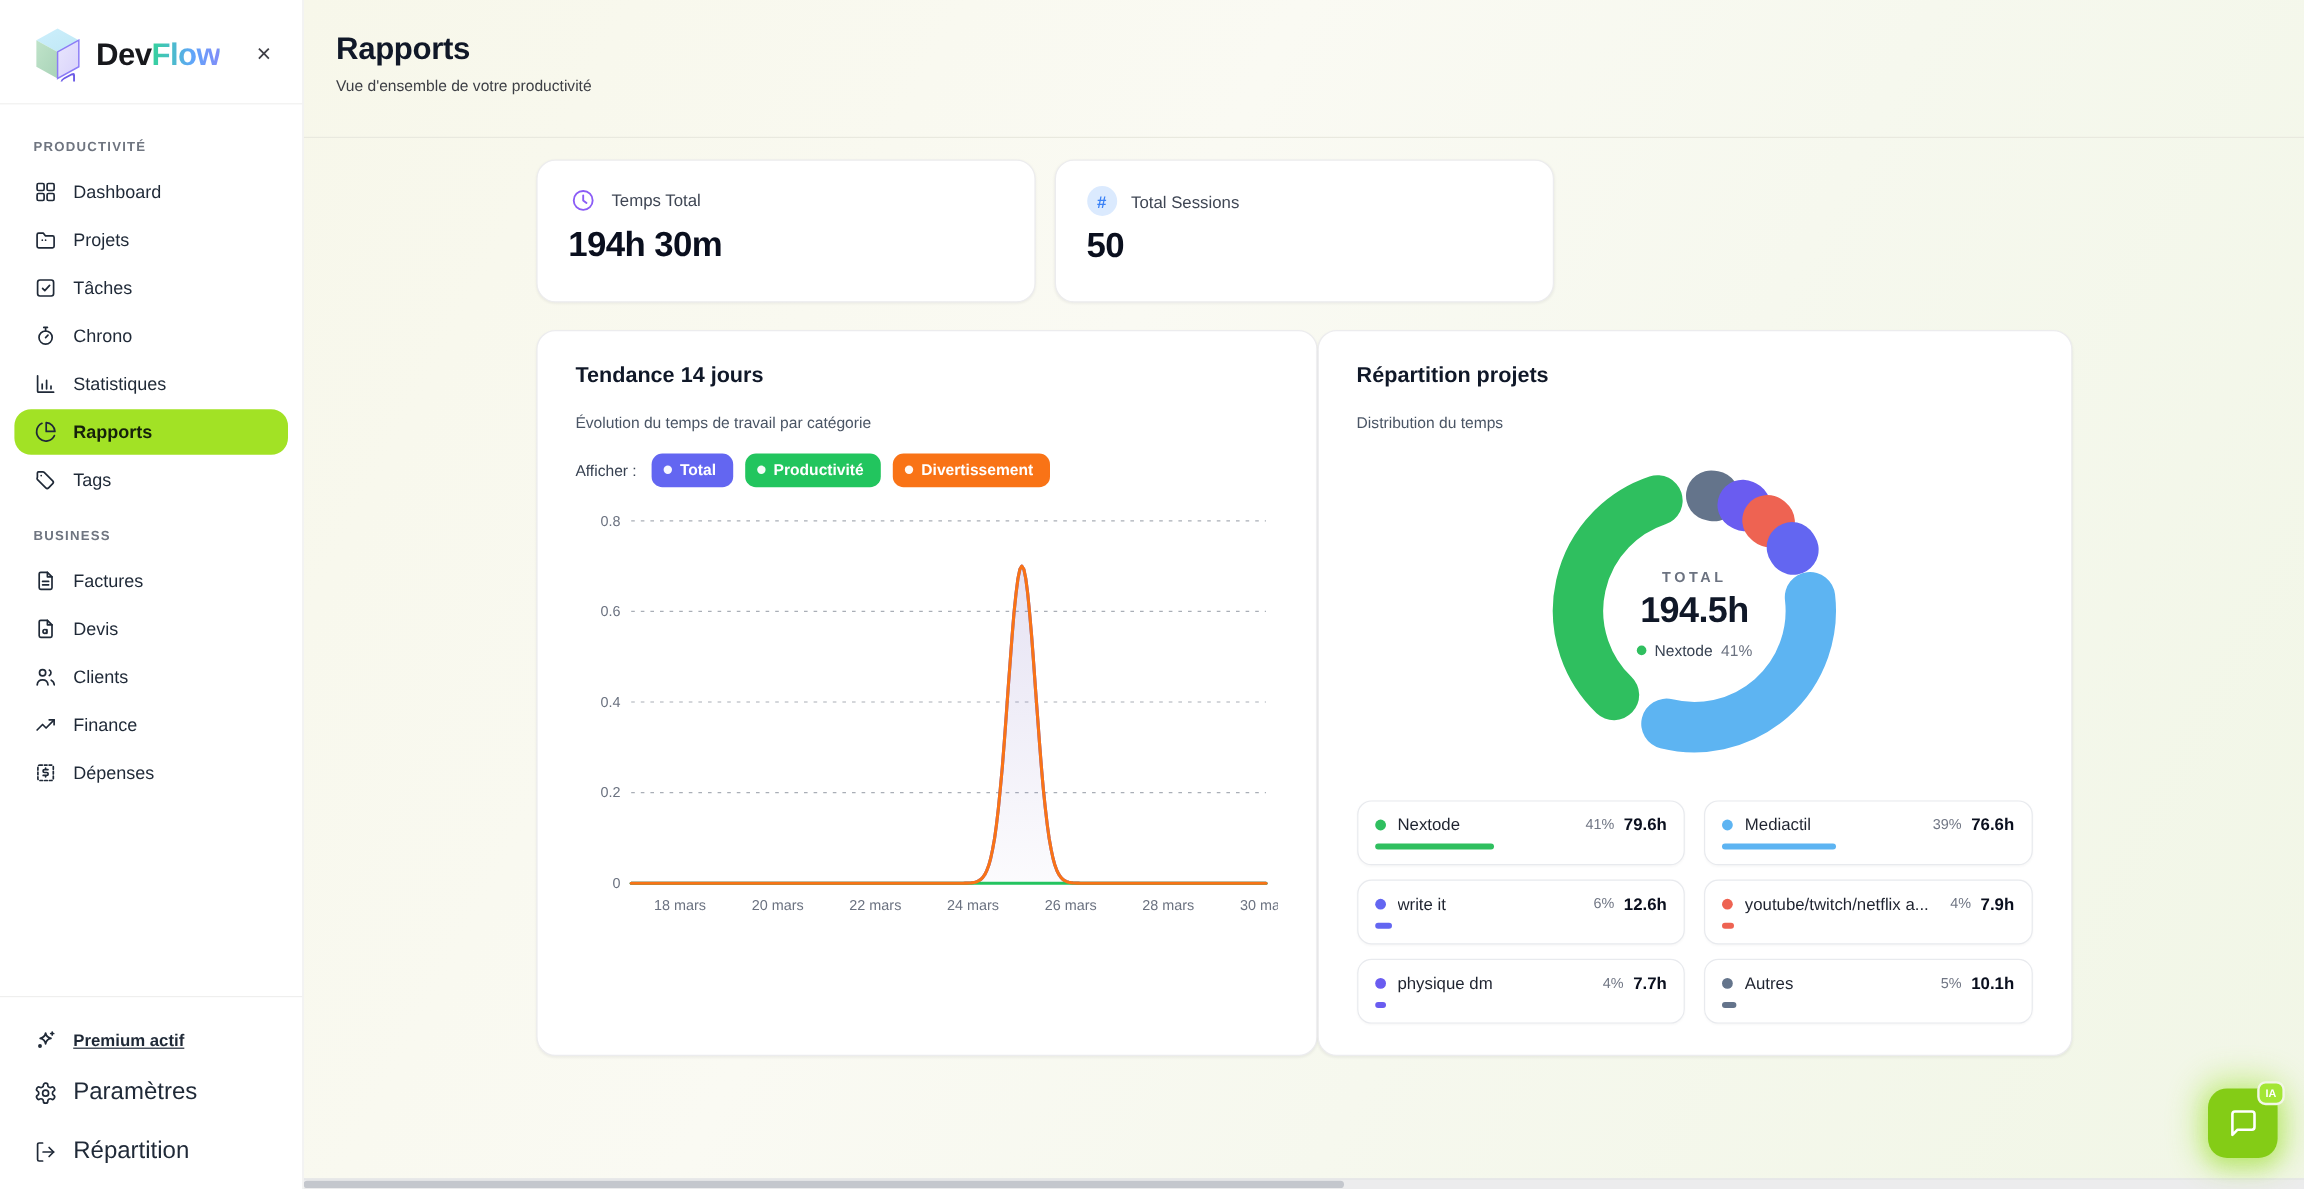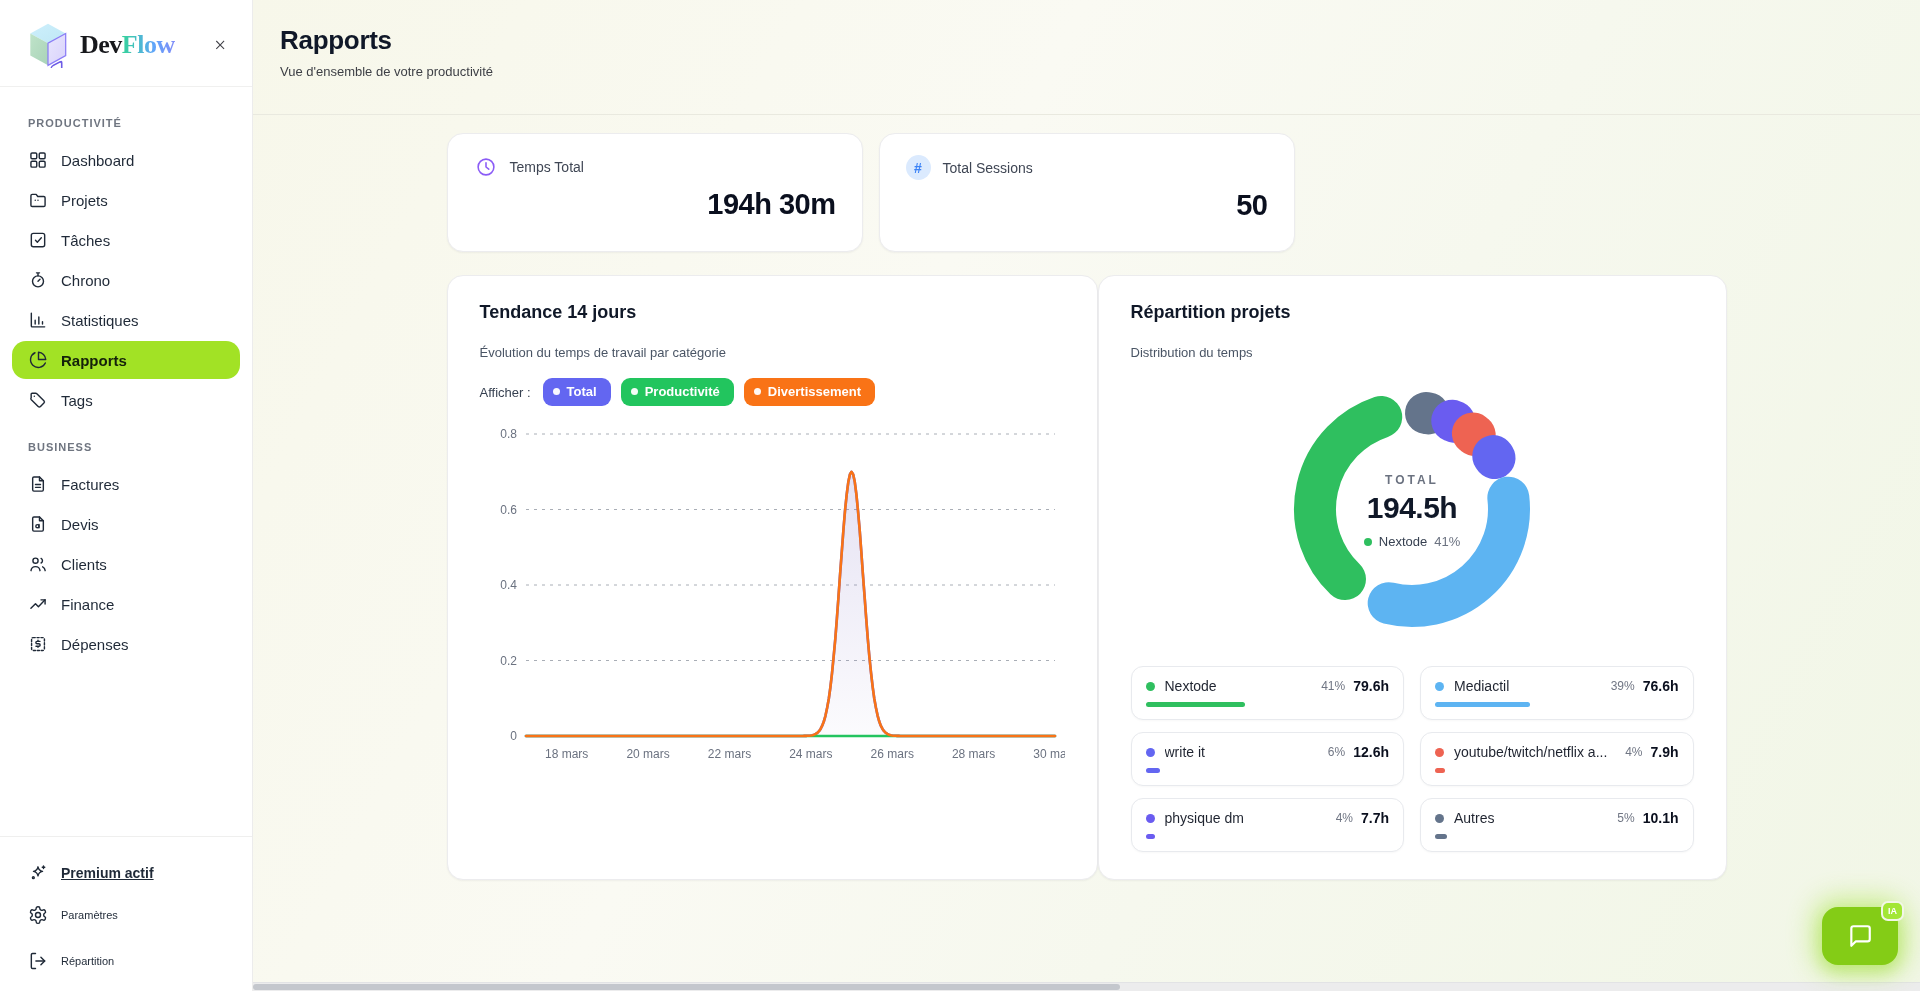--- a/index.html
+++ b/index.html
@@ -9,21 +9,21 @@
     font-family:"Liberation Sans", sans-serif;
     background:#ffffff; color:#111827;
     display:flex;
   }
   
   .sidebar {
     width:253px; min-width:253px; height:991px; background:#ffffff;
     border-right:1px solid #ececec; display:flex; flex-direction:column;
     position:relative; z-index:5;
   }
-  .logo-row { display:flex; align-items:center; padding:22px 22px 18px 26px;font-family:Liberation Serif, serif; }
+  .logo-row { display:flex; align-items:center; padding:22px 22px 18px 26px; }
   .logo-cube { width:44px; height:46px; margin-right:10px; flex:none; }
   .brand { font-size:26px; font-weight:800; letter-spacing:-0.5px; white-space:nowrap; }
   .brand .b1 { color:#17181c; }
   .brand .b2 {
     background:linear-gradient(90deg,#34d399 0%,#60a5fa 60%,#818cf8 100%);
     -webkit-background-clip:text; background-clip:text; color:transparent; font-weight:600;
   }
   .close-btn { margin-left:auto; font-size:21px; color:#3f3f46; cursor:pointer; line-height:1; padding:2px 4px; }
   .logo-divider { height:1px; background:#f0f0ef; }
   .nav { padding:10px 10px 0 10px; flex:1 1 auto; }
@@ -33,38 +33,38 @@
   }
   .nav-item {
     display:flex; align-items:center; gap:13px; padding:9px 16px; margin:2px 2px;
     border-radius:14px; font-size:15px; color:#1f2937; cursor:pointer;
   }
   .nav-item.active { background:#a2e225; color:#15210b; font-weight:600; }
   .nav-icon { width:20px; height:20px; display:inline-flex; color:#1f2937; flex:none; }
   .nav-icon svg { width:20px; height:20px; }
   .sb-footer { border-top:1px solid #efefee; padding:16px 10px 6px 10px; }
   .sb-footer .nav-item.small { font-size:14px; font-weight:600; padding:8px 16px;text-decoration:underline; }
-  .sb-footer .nav-item.big { font-size:11px; padding:12px 16px; }
+  .sb-footer .nav-item.big { font-size:20px; padding:12px 16px; }
   .sb-email { font-size:12px; color:#52525b; padding:12px 18px 12px 20px; }
   
   .main {
     flex:1; height:991px; position:relative; overflow:hidden;
     background:linear-gradient(118deg,#f7f7ea 0%,#fafaf3 38%,#f6f8ee 62%,#f1f6e6 100%);
   }
   .page-header { height:115px; padding:25px 40px 0 27px; border-bottom:1px solid #e9e9df; }
   .page-title { font-size:26px; font-weight:800; color:#101828; letter-spacing:-0.3px; }
   .page-subtitle { font-size:13px; color:#3d3f45; margin-top:8px; }
   .content { width:1280px; margin:18px auto 0 auto; }
   
   .stats-row { display:grid; grid-template-columns:1fr 1fr 1fr; gap:16px; }
   .card {
     background:#ffffff; border:1px solid #ececee; border-radius:16px;
     box-shadow:0 1px 2px rgba(16,24,40,.05);
   }
-  .stat-card { height:119px; padding:21px 26px;text-align:right; }
+  .stat-card { height:119px; padding:21px 26px; }
   .stat-head { display:flex; align-items:center; gap:12px; }
   .stat-label { font-size:14px; color:#3f4654; }
   .stat-icon { width:24px; height:24px; display:inline-flex; align-items:center; justify-content:center; }
   .stat-icon svg { width:22px; height:22px; }
   .hash-badge {
     width:25px; height:25px; border-radius:50%; background:#dbeafe; color:#3b82f6;
     font-size:14px; font-weight:700; display:flex; align-items:center; justify-content:center;
   }
   .stat-value { margin-top:9px; font-size:29px; font-weight:800; color:#0a0f1e; letter-spacing:-0.5px; }
   
@@ -98,21 +98,21 @@
     box-shadow:0 1px 2px rgba(16,24,40,.03);
   }
   .proj-row { display:flex; align-items:center; }
   .proj-dot { width:9px; height:9px; border-radius:50%; flex:none; }
   .proj-name { margin-left:10px; font-size:14px; color:#1f2430; flex:1; white-space:nowrap; overflow:hidden; text-overflow:ellipsis; }
   .proj-pct { font-size:12px; color:#707684; margin:0 8px 0 10px; flex:none; }
   .proj-hours { font-size:14px; font-weight:800; color:#0a0f1e; flex:none; }
   .proj-bar { height:5px; border-radius:3px; margin-top:8px; }
   
   .chat-fab {
-    position:fixed; right:22px; bottom:26px; width:76px; height:58px; border-radius:16px;
+    position:fixed; right:22px; bottom:26px; width:58px; height:58px; border-radius:16px;
     background:#84cc16; display:flex; align-items:center; justify-content:center; cursor:pointer;
     box-shadow:0 0 24px 10px rgba(163,230,53,.45), 0 6px 16px rgba(132,204,22,.35); z-index:20;
   }
   .chat-fab svg { width:26px; height:26px; }
   .chat-badge {
     position:absolute; top:-6px; right:-6px; background:#a3e635; color:#ffffff;
     font-size:9px; font-weight:800; padding:3px 5px; border-radius:7px; border:2px solid #f2f6e7;
   }
   
   .hscroll { position:absolute; left:0; right:0; bottom:0; height:9px; background:#ececed; border-top:1px solid #e2e3e5; }

